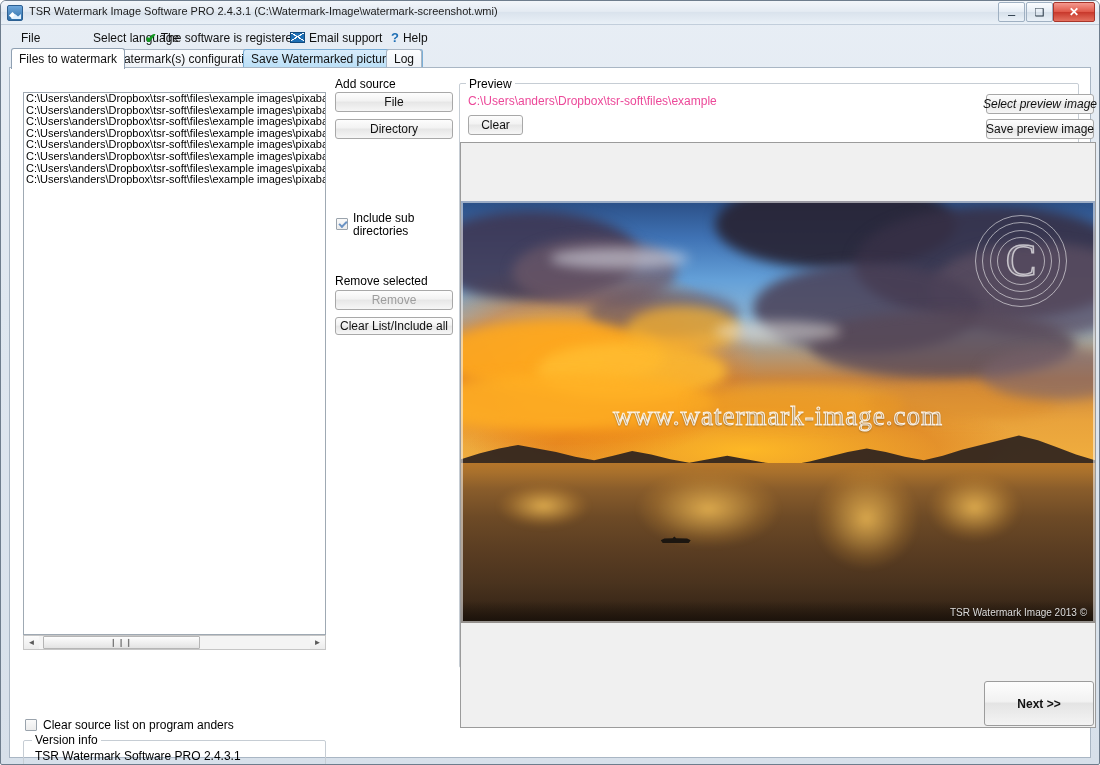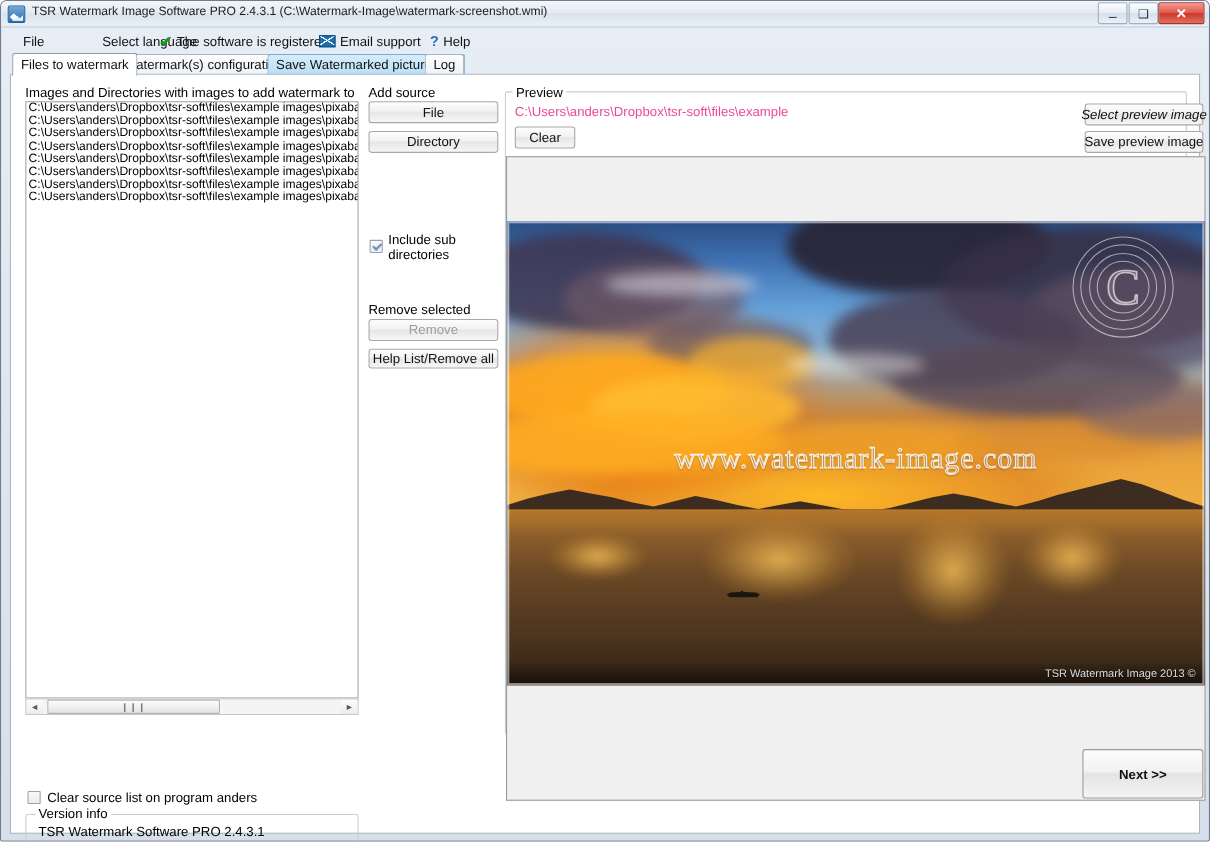--- a/index.html
+++ b/index.html
@@ -380,21 +380,20 @@
       <span>Save Watermarked pictures as</span>
     </div>
     <div class="tab" style="left:385px;">
       <span>Log</span>
     </div>
   </div>
   <div id="tab-bottom-line"></div>
 
   <div id="content">
 
-    <div class="grp-label" id="lbl-files">Images and Directories with images to add watermark to</div>
 
     <div id="filelist">
       <div class="file-row">C:\Users\anders\Dropbox\tsr-soft\files\example images\pixabay.co</div>
       <div class="file-row">C:\Users\anders\Dropbox\tsr-soft\files\example images\pixabay.co</div>
       <div class="file-row">C:\Users\anders\Dropbox\tsr-soft\files\example images\pixabay.co</div>
       <div class="file-row">C:\Users\anders\Dropbox\tsr-soft\files\example images\pixabay.co</div>
       <div class="file-row">C:\Users\anders\Dropbox\tsr-soft\files\example images\pixabay.co</div>
       <div class="file-row">C:\Users\anders\Dropbox\tsr-soft\files\example images\pixabay.co</div>
       <div class="file-row">C:\Users\anders\Dropbox\tsr-soft\files\example images\pixabay.co</div>
       <div class="file-row">C:\Users\anders\Dropbox\tsr-soft\files\example images\pixabay.co</div>
@@ -417,21 +416,21 @@
 
     <div class="grp-label" id="lbl-addsource">Add source</div>
     <div class="btn" id="btn-file">File</div>
     <div class="btn" id="btn-directory">Directory</div>
 
     <div class="cbx checked" id="cb-subdir"></div>
     <div class="cbx-label" id="cb-subdir-lbl" style="width:72px;white-space:normal;">Include sub directories</div>
 
     <div class="grp-label" id="lbl-removesel">Remove selected</div>
     <div class="btn disabled" id="btn-remove">Remove</div>
-    <div class="btn" id="btn-clearall">Help List/Remove all</div>
+    <div class="btn" id="btn-clearall">Clear List/Include all</div>
 
     <div id="previewbox"></div>
     <div id="previewbox-cap">Preview</div>
     <div id="preview-path">C:\Users\anders\Dropbox\tsr-soft\files\example</div>
     <div class="btn" id="btn-clear">Clear</div>
     <div class="btn" id="btn-select-preview">Select preview image</div>
     <div class="btn" id="btn-save-preview">Save preview image</div>
 
     <div id="preview-canvas">
       <div id="photo">

